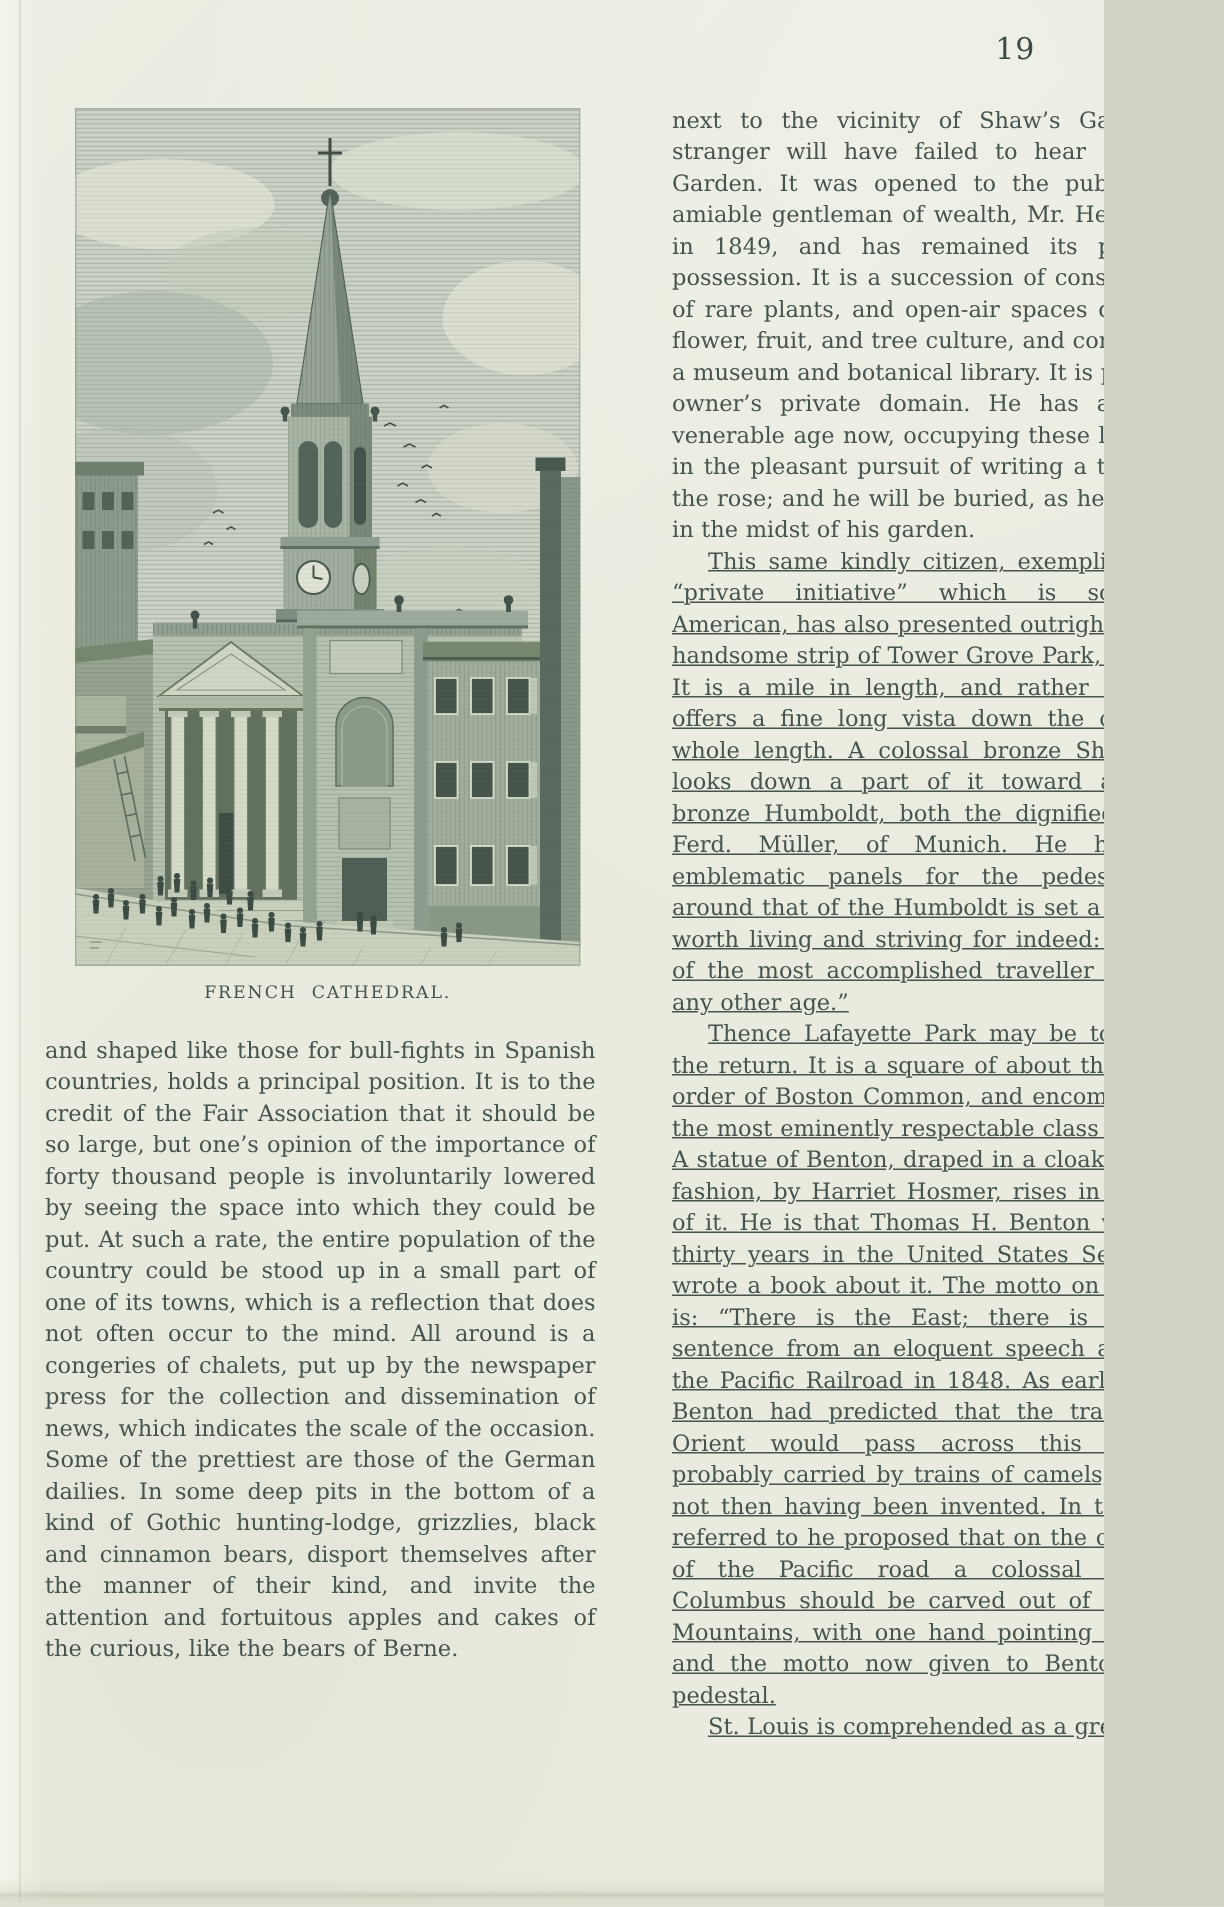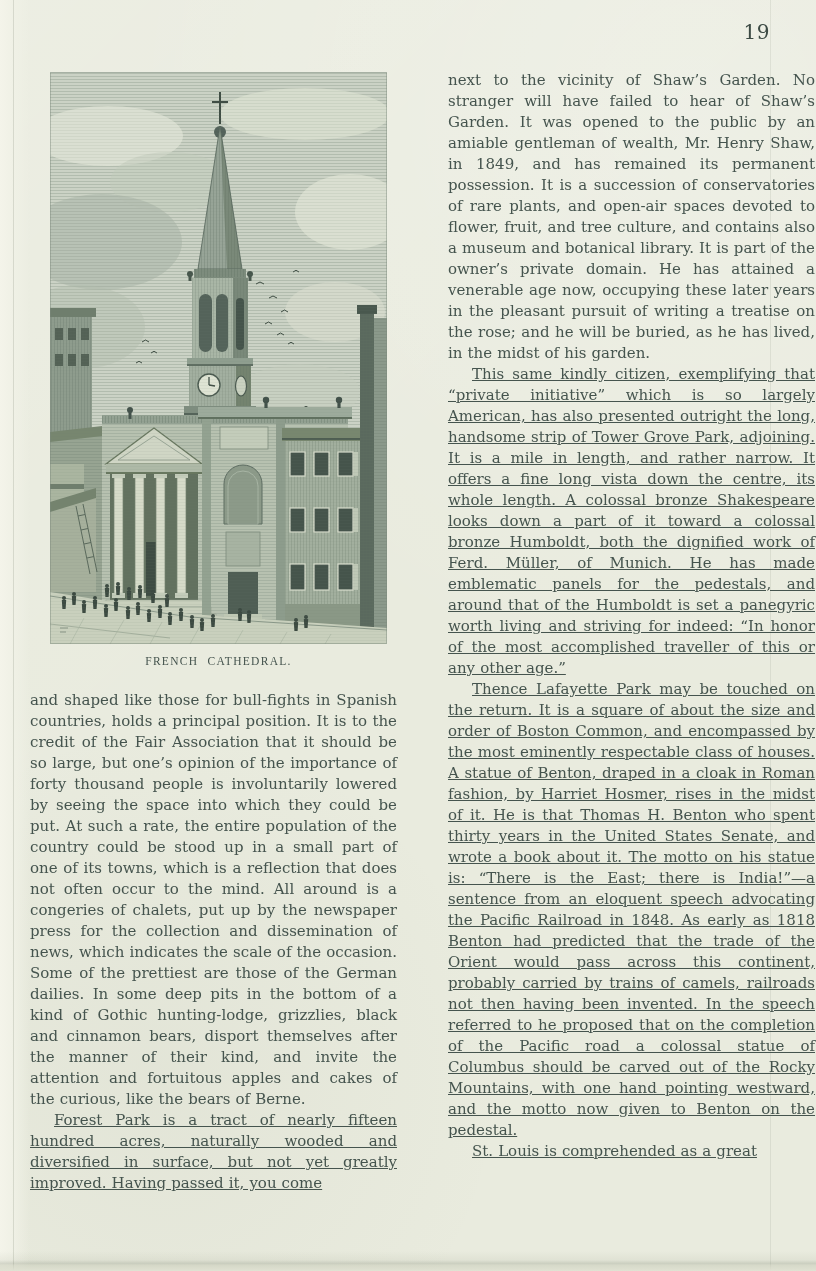--- a/index.html
+++ b/index.html
@@ -1,17 +1,17 @@
 <!DOCTYPE html>
 <html style="--color-paper: #e9ebde; --color-ink: #45544e;"><head>
 <meta charset="utf-8">
 <style>
   html,body{margin:0;padding:0;background:#cfd2c4;}
   .page{
-    position:relative;width:816px;height:1271px;overflow:hidden;
+    position:relative;width:736px;height:1271px;overflow:hidden;
     background:var(--color-paper,#e9ebde);
     font-family:"DejaVu Serif","Liberation Serif",serif;
     color:var(--color-ink,#45544e);
   }
   .page::before{
     content:"";position:absolute;inset:0;pointer-events:none;
     background:
       radial-gradient(120% 80% at 85% 8%, rgba(255,255,255,.22), rgba(255,255,255,0) 60%),
       linear-gradient(135deg, rgba(255,255,255,.15), rgba(255,255,255,0) 45%),
       radial-gradient(60% 40% at 20% 85%, rgba(120,128,105,.06), rgba(120,128,105,0) 70%);
@@ -22,21 +22,21 @@
   .crease-right{position:absolute;left:770px;top:0;bottom:0;width:1px;background:rgba(110,118,100,.12);pointer-events:none;}
   .edge-bottom{position:absolute;left:0;right:0;bottom:0;height:20px;pointer-events:none;
     background:linear-gradient(180deg, rgba(0,0,0,0) 0%, rgba(145,150,128,.10) 45%,
       rgba(120,128,108,.26) 62%, rgba(200,203,184,.55) 72%, #e0e2d3 100%);}
   .page-number{position:absolute;top:20px;right:46px;font-size:20px;letter-spacing:.5px;color:#3c4a44;}
   .col{position:absolute;font-size:15px;line-height:21px;text-align:justify;word-spacing:.02em;}
   .col p{margin:0;}
   .col p.indent{text-indent:1.6em;text-decoration:underline;}
   .col-left{left:30px;top:72px;width:367px;}
   .col-right{left:404px;top:70px;width:367px;margin-left:44px;}
-  figure{margin:0 0 18px 0;font-family:Liberation Serif, serif;}
+  figure{margin:0 0 18px 0;}
   .engraving{display:block;margin-left:20px;}
   figcaption{margin-top:7px;width:337px;margin-left:20px;text-align:center;
     font-size:11.5px;letter-spacing:1.3px;word-spacing:5px;color:#44534d;}
 </style>
 </head>
 <body>
 
 <div class="page">
   <div class="edge-left"></div>
   <div class="crease-left"></div>
@@ -270,21 +270,20 @@
 
         <rect width="337" height="572" fill="url(#hl)" opacity=".14"></rect>
         <rect x="0.5" y="0.5" width="336" height="571" fill="none" stroke="#7c8a7c" stroke-opacity=".45"></rect>
       </svg>
       <figcaption>FRENCH CATHEDRAL.</figcaption>
     </figure>
 
     <div>
 
     <p>and shaped like those for bull-fights in Spanish countries, holds a principal position.  It is to the credit of the Fair Association that it should be so large, but one’s opinion of the importance of forty thousand people is involuntarily lowered by seeing the space into which they could be put.  At such a rate, the entire population of the country could be stood up in a small part of one of its towns, which is a reflection that does not often occur to the mind.  All around is a congeries of chalets, put up by the newspaper press for the collection and dissemination of news, which indicates the scale of the occasion.  Some of the prettiest are those of the German dailies.  In some deep pits in the bottom of a kind of Gothic hunting-lodge, grizzlies, black and cinnamon bears, disport themselves after the manner of their kind, and invite the attention and fortuitous apples and cakes of the curious, like the bears of Berne.</p>
-        <p class="indent">Forest Park is a tract of nearly fifteen hundred acres, naturally wooded and diversified in surface, but not yet greatly improved.  Having passed it, you come</p>
       </div>
   </div>
 
   <div class="col col-right">
 
   <p>next to the vicinity of Shaw’s Garden.  No stranger will have failed to hear of Shaw’s Garden.  It was opened to the public by an amiable gentleman of wealth, Mr. Henry Shaw, in 1849, and has remained its permanent possession.  It is a succession of conservatories of rare plants, and open-air spaces devoted to flower, fruit, and tree culture, and contains also a museum and botanical library.  It is part of the owner’s private domain.  He has attained a venerable age now, occupying these later years in the pleasant pursuit of writing a treatise on the rose; and he will be buried, as he has lived, in the midst of his garden.</p>
       <p class="indent">This same kindly citizen, exemplifying that “private initiative” which is so largely American, has also presented outright the long, handsome strip of Tower Grove Park, adjoining.  It is a mile in length, and rather narrow.  It offers a fine long vista down the centre, its whole length.  A colossal bronze Shakespeare looks down a part of it toward a colossal bronze Humboldt, both the dignified work of Ferd. Müller, of Munich.  He has made emblematic panels for the pedestals, and around that of the Humboldt is set a panegyric worth living and striving for indeed: “In honor of the most accomplished traveller of this or any other age.”</p>
       <p class="indent">Thence Lafayette Park may be touched on the return.  It is a square of about the size and order of Boston Common, and encompassed by the most eminently respectable class of houses.  A statue of Benton, draped in a cloak in Roman fashion, by Harriet Hosmer, rises in the midst of it.  He is that Thomas H. Benton who spent thirty years in the United States Senate, and wrote a book about it.  The motto on his statue is: “There is the East; there is India!”—a sentence from an eloquent speech advocating the Pacific Railroad in 1848.  As early as 1818 Benton had predicted that the trade of the Orient would pass across this continent, probably carried by trains of camels, railroads not then having been invented.  In the speech referred to he proposed that on the completion of the Pacific road a colossal statue of Columbus should be carved out of the Rocky Mountains, with one hand pointing westward, and the motto now given to Benton on the pedestal.</p>
       <p class="indent">St. Louis is comprehended as a great</p>
     </div>

